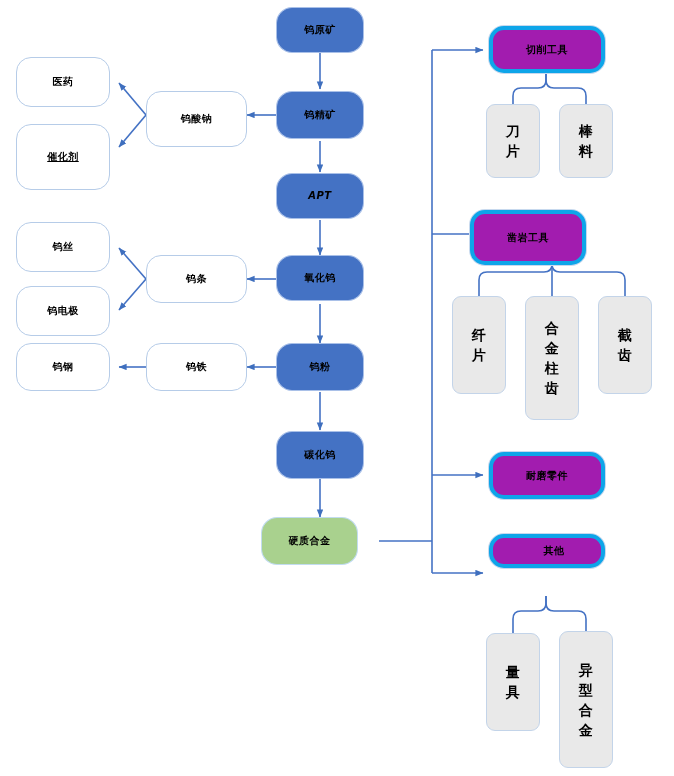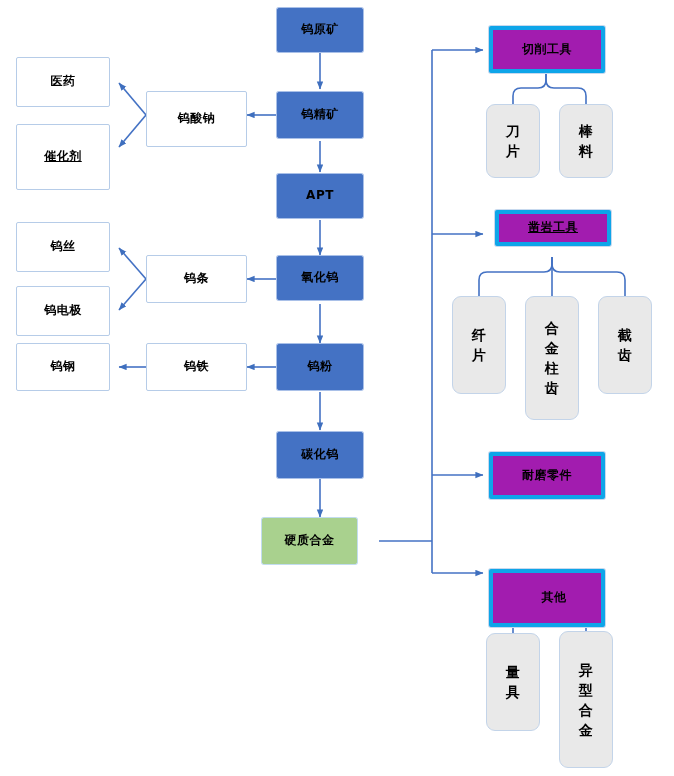--- a/index.html
+++ b/index.html
@@ -18,22 +18,22 @@
     position:absolute;left:0;top:0;width:674px;height:776px;
     pointer-events:none;
   }
   .node{
     position:absolute;
     box-sizing:border-box;
     display:flex;
     align-items:center;
     justify-content:center;
     text-align:center;
-    border-radius:2px;
-    font-size:12px;
+    border-radius:15px;
+    font-size:10px;
     font-weight:700;
     color:#000000;
     letter-spacing:.5px;
     line-height:1.15;
   }
   
   .n-blue{
     background:#4472C4;
     border:1px solid #4472C4;
     color:#000000;
@@ -119,21 +119,21 @@
 
       <path d="M546,596 L546,603 Q546,611 538,611 L521,611 Q513,611 513,619 L513,633"></path>
       <path d="M546,596 L546,603 Q546,611 554,611 L578,611 Q586,611 586,619 L586,631"></path>
     </g>
   </svg>
 
   <div class="node n-blue" style="left:277px;top:8px;width:86px;height:44px;">钨原矿</div>
 
   <div class="node n-blue" style="left:277px;top:92px;width:86px;height:46px;">钨精矿</div>
 
-  <div class="node n-blue" style="left:277px;top:174px;width:86px;height:44px;">APT</div>
+  <div class="node n-blue" style="left:277px;top:174px;width:86px;height:44px;font-style:italic;">APT</div>
 
   <div class="node n-blue" style="left:277px;top:256px;width:86px;height:44px;">氧化钨</div>
 
   <div class="node n-blue" style="left:277px;top:344px;width:86px;height:46px;">钨粉</div>
 
   <div class="node n-blue" style="left:277px;top:432px;width:86px;height:46px;">碳化钨</div>
 
   <div class="node n-green" style="left:262px;top:518px;width:95px;height:46px;">硬质合金</div>
 
   <div class="node n-white" style="left:146px;top:91px;width:101px;height:56px;">钨酸钠</div>
@@ -152,42 +152,42 @@
   <div class="node n-gray vstack" style="left:486px;top:104px;width:54px;height:74px;">
     <span>刀</span>
     <span>片</span>
   </div>
 
   <div class="node n-gray vstack" style="left:559px;top:104px;width:54px;height:74px;">
     <span>棒</span>
     <span>料</span>
   </div>
 
-  <div class="node n-yellow" style="left:495px;top:210px;width:116px;height:36px;text-decoration:underline;">凿岩工具</div>
+  <div class="node n-yellow" style="left:470px;top:210px;width:116px;height:55px;">凿岩工具</div>
 
   <div class="node n-gray vstack" style="left:452px;top:296px;width:54px;height:98px;">
     <span>纤</span>
     <span>片</span>
   </div>
 
   <div class="node n-gray vstack" style="left:525px;top:296px;width:54px;height:124px;">
     <span>合</span>
     <span>金</span>
     <span>柱</span>
     <span>齿</span>
   </div>
 
   <div class="node n-gray vstack" style="left:598px;top:296px;width:54px;height:98px;">
     <span>截</span>
     <span>齿</span>
   </div>
 
   <div class="node n-yellow" style="left:489px;top:452px;width:116px;height:47px;">耐磨零件</div>
 
-  <div class="node n-yellow" style="left:489px;top:569px;width:116px;height:58px;padding-left:14px;">其他</div>
+  <div class="node n-yellow" style="left:489px;top:534px;width:116px;height:34px;padding-left:14px;">其他</div>
 
   <div class="node n-gray vstack" style="left:486px;top:633px;width:54px;height:98px;">
     <span>量</span>
     <span>具</span>
   </div>
 
   <div class="node n-gray vstack" style="left:559px;top:631px;width:54px;height:137px;">
     <span>异</span>
     <span>型</span>
     <span>合</span>

